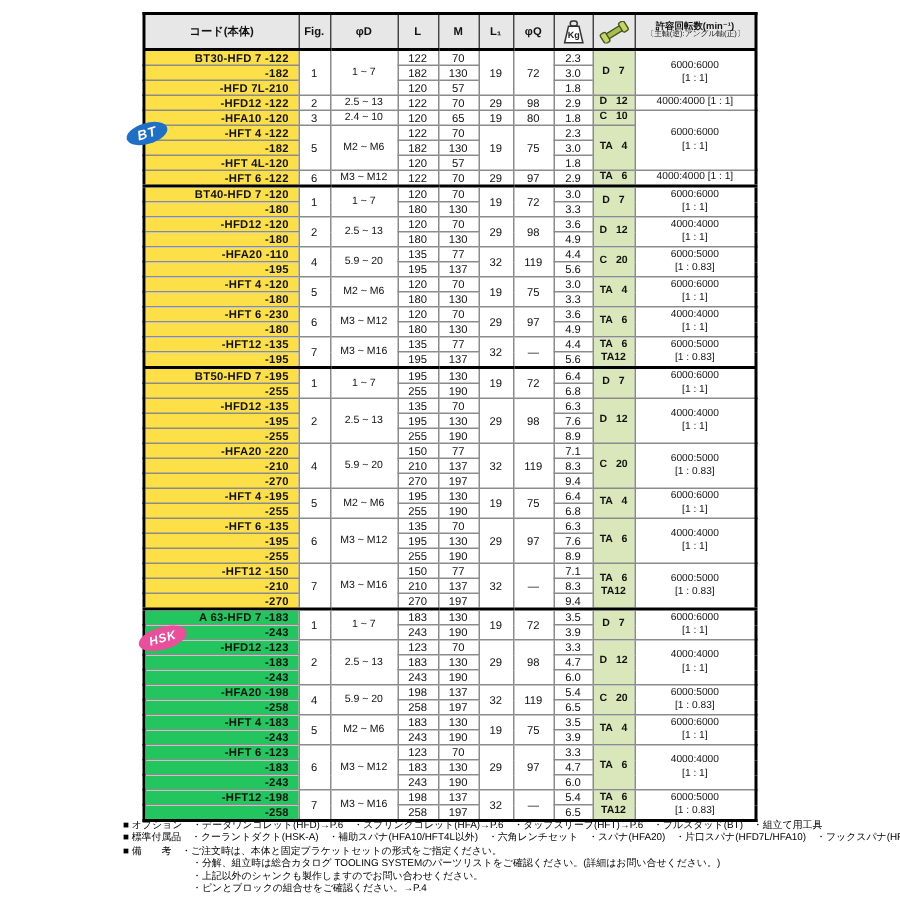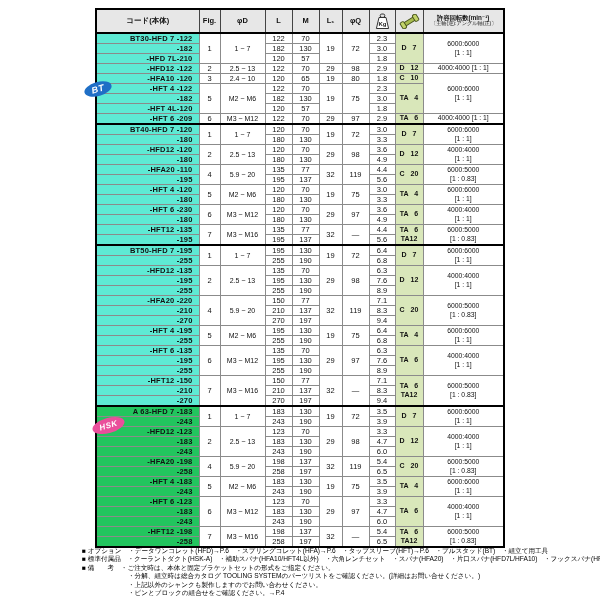--- a/index.html
+++ b/index.html
@@ -22,21 +22,21 @@
     line-height:1.05;overflow:hidden;
   }
   td{
     border:1px solid #8b8b8b;padding:0;height:9px;
     font-size:7.5px;text-align:center;line-height:1;
     white-space:nowrap;overflow:hidden;vertical-align:middle;
   }
   tr.group-start td{border-top:2px solid #000;}
   tr.sub-start td{border-top:1px solid #222;}
   td.code{text-align:right;padding-right:6px;font-weight:bold;letter-spacing:0.2px;}
-  td.bt{background:#5eead4;}
+  td.bt{background:#fde047;}
   td.hsk{background:#22c55e;}
   td.fig{font-size:7.5px;}
   td.phid{font-size:7px;}
   td.tool{background:#d9e7ba;font-weight:bold;white-space:pre-line;line-height:1.15;word-spacing:4px;font-size:7px;}
   td.rot{font-size:6.8px;white-space:pre-line;line-height:1.25;}
   .rot-h-main{font-size:6.3px;font-weight:bold;}
   .rot-h-sub{font-size:5.6px;font-weight:normal;transform:scale(0.92);}
   th.icon-h svg{display:block;margin:0 auto;}
 
   .badge{
@@ -171,21 +171,21 @@
           <td>130</td>
           <td>3.0</td>
         </tr>
         <tr>
           <td class="code bt">-HFT 4L-120</td>
           <td>120</td>
           <td>57</td>
           <td>1.8</td>
         </tr>
         <tr class="sub-start">
-          <td class="code bt">-HFT 6 -209</td>
+          <td class="code bt">-HFT 6 -122</td>
           <td class="fig">6</td>
           <td class="phid">M3 ~ M12</td>
           <td>122</td>
           <td>70</td>
           <td>29</td>
           <td>97</td>
           <td>2.9</td>
           <td class="tool">TA 6</td>
           <td class="rot">4000:4000 [1 : 1]</td>
         </tr>

